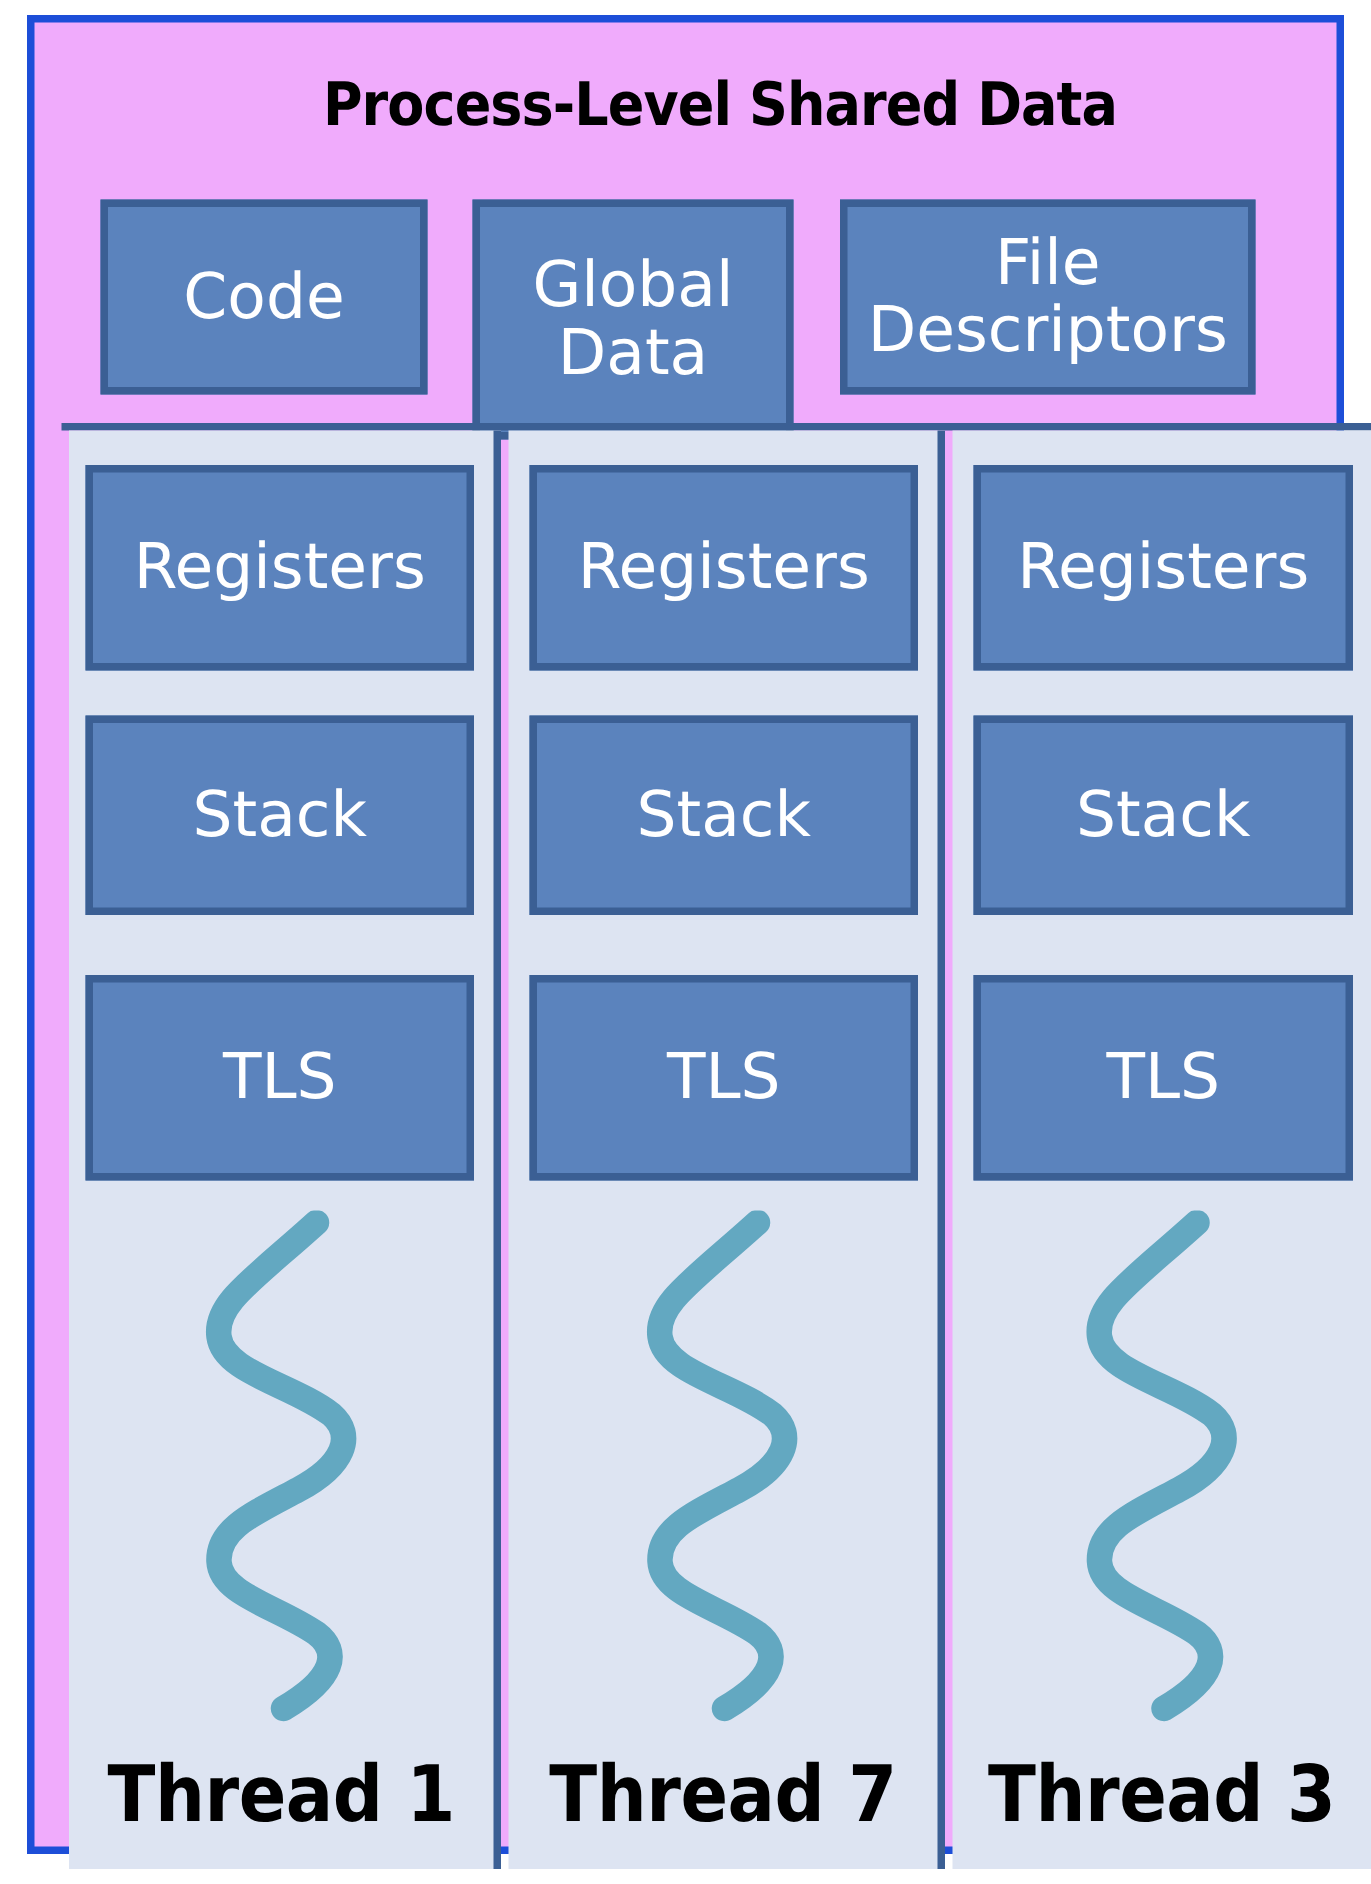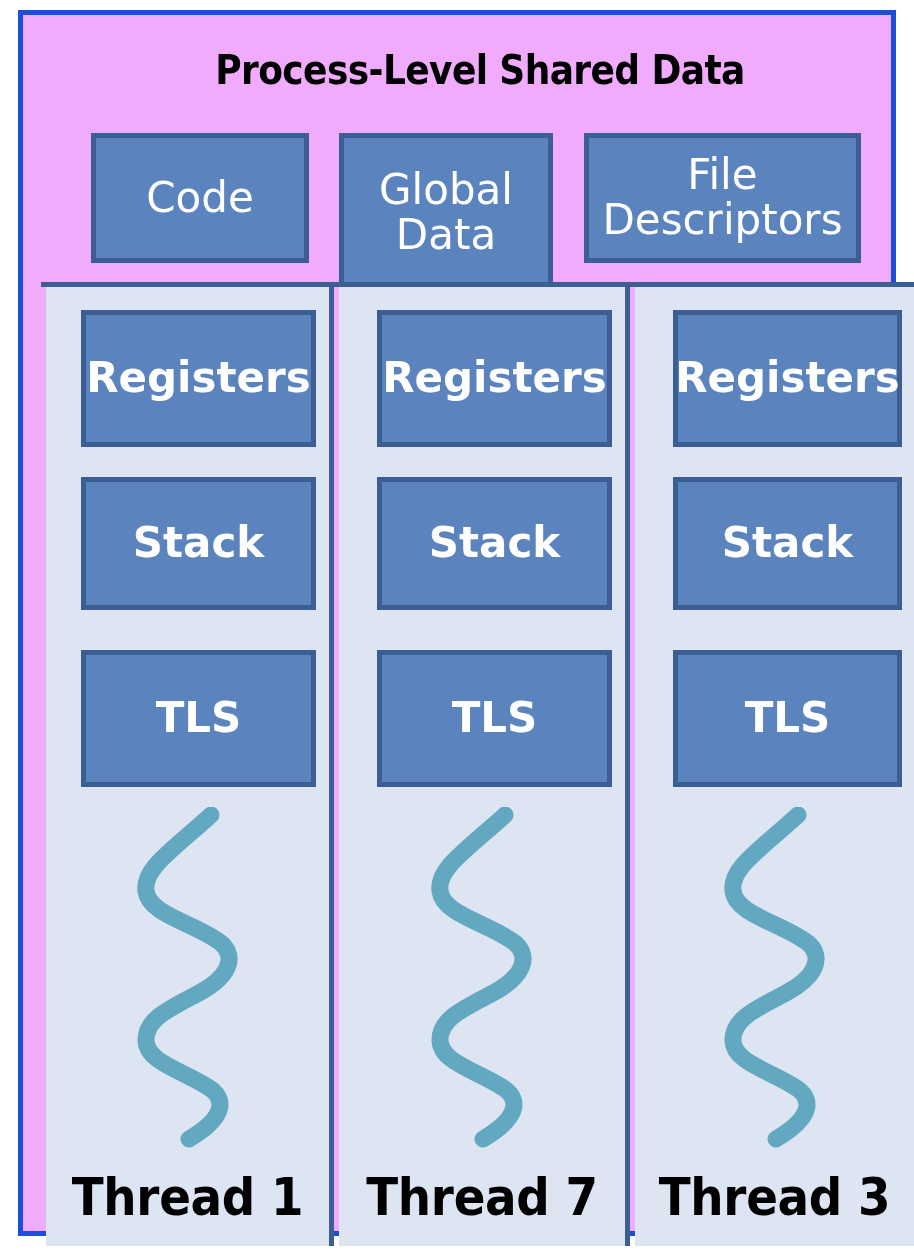--- a/index.html
+++ b/index.html
@@ -28,21 +28,20 @@
   
   #shared-row{position:absolute;left:18px;top:118px;width:878px;height:130px;}
   .blue-box{
     position:absolute;box-sizing:border-box;
     background:#5b83bd;
     border:5px solid #3b5f94;
     display:flex;align-items:center;justify-content:center;
     text-align:center;color:#ffffff;
     font-size:42px;line-height:1.06;
     font-family:"DejaVu Sans","Liberation Sans",sans-serif;
-    margin-left:24px;
   }
   .blue-box span{display:block;padding:0 6px;}
 
   #box-code{left:26px;top:0;width:218px;height:130px;}
   #box-global{left:274px;top:0;width:214px;height:160px;}
   #box-fd{left:519px;top:0;width:277px;height:130px;}
 
   
   #shared-divider{
     position:absolute;left:18px;top:267px;width:878px;height:5px;background:#3b5f94;
@@ -53,21 +52,21 @@
     position:absolute;top:272px;height:959px;
     box-sizing:border-box;
     background:#dde4f2;
   }
   #thread-col-1{left:23px;width:288px;border-right:5px solid #3b5f94;}
   #thread-col-2{left:316px;width:291px;border-right:5px solid #3b5f94;}
   #thread-col-3{left:612px;width:279px;}
 
   .col-inner{position:relative;width:100%;height:100%;}
 
-  .slot{position:absolute;left:0;right:0;font-weight:bold;}
+  .slot{position:absolute;left:0;right:0;}
   .slot-registers{top:23px;height:137px;}
   .slot-stack{top:190px;height:133px;}
   .slot-tls{top:363px;height:137px;}
 
   .slot .blue-box{
     position:absolute;left:12px;right:12px;top:0;bottom:0;width:auto;height:auto;
   }
   #thread-col-1 .slot .blue-box{left:11px;right:13px;}
   #thread-col-2 .slot .blue-box{left:14px;right:13px;}
   #thread-col-3 .slot .blue-box{left:14px;right:12px;}

